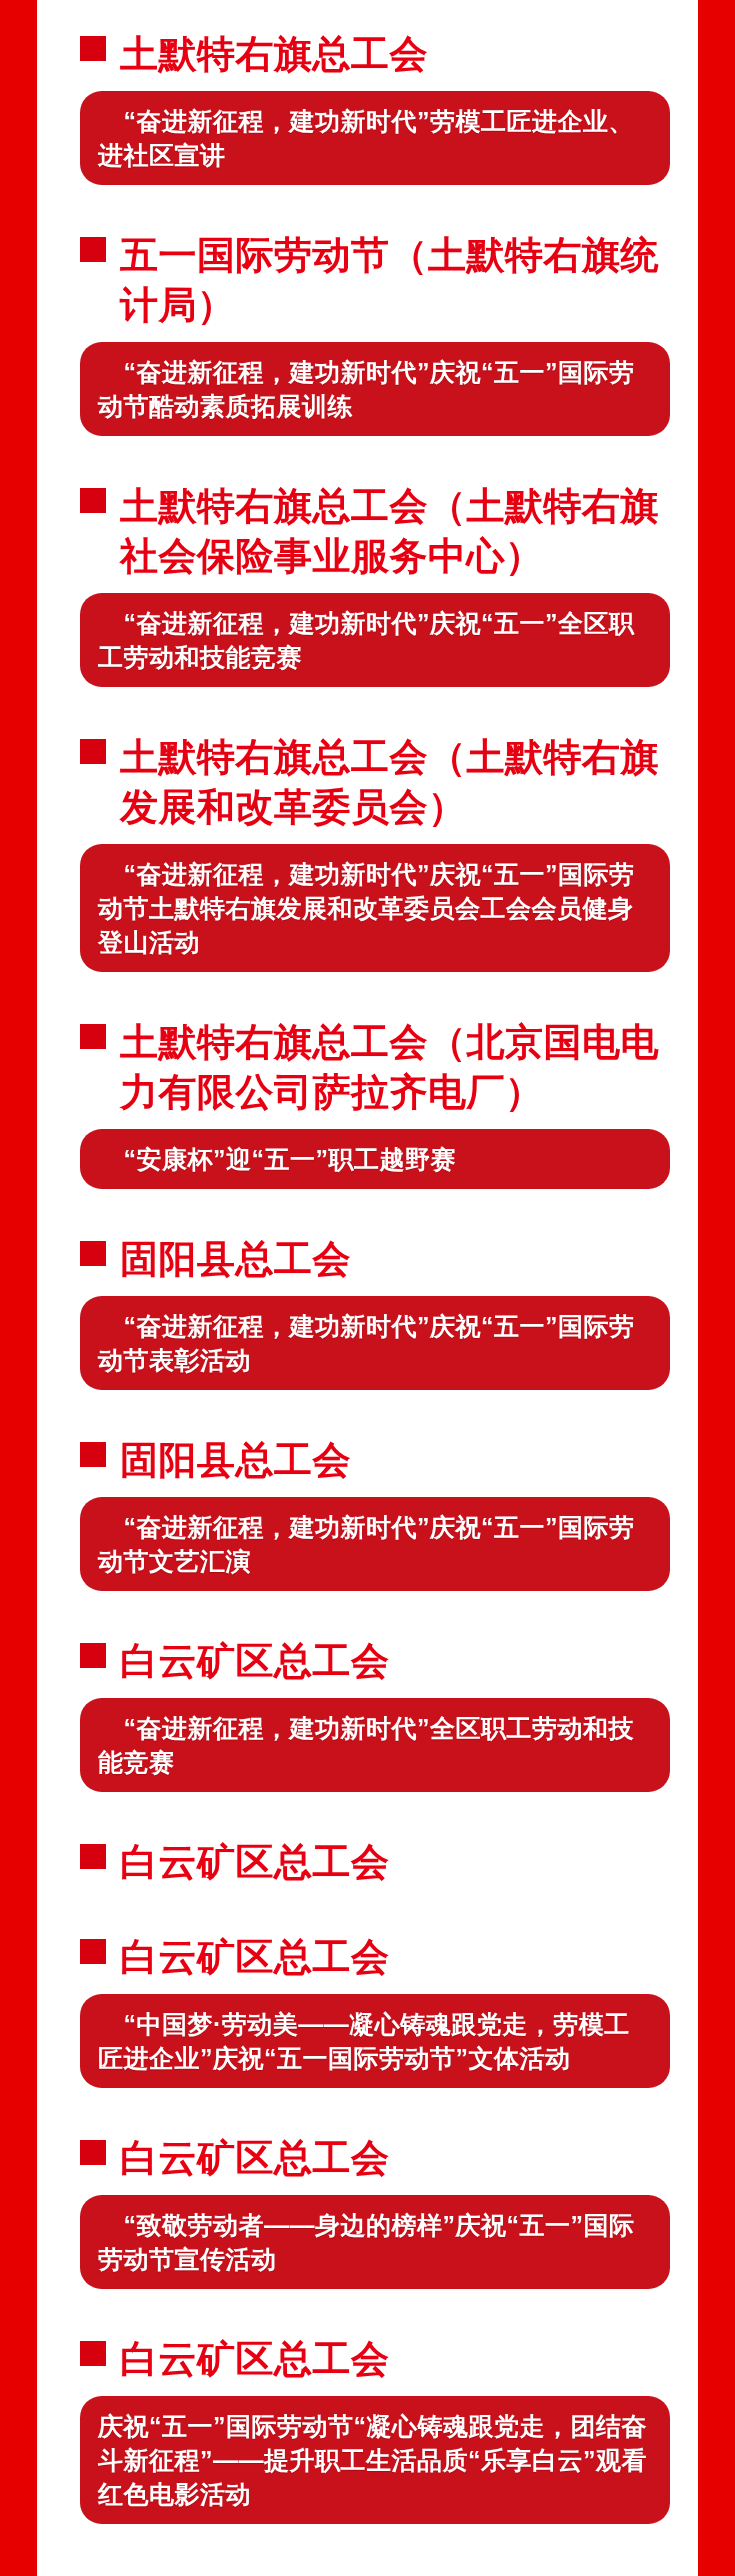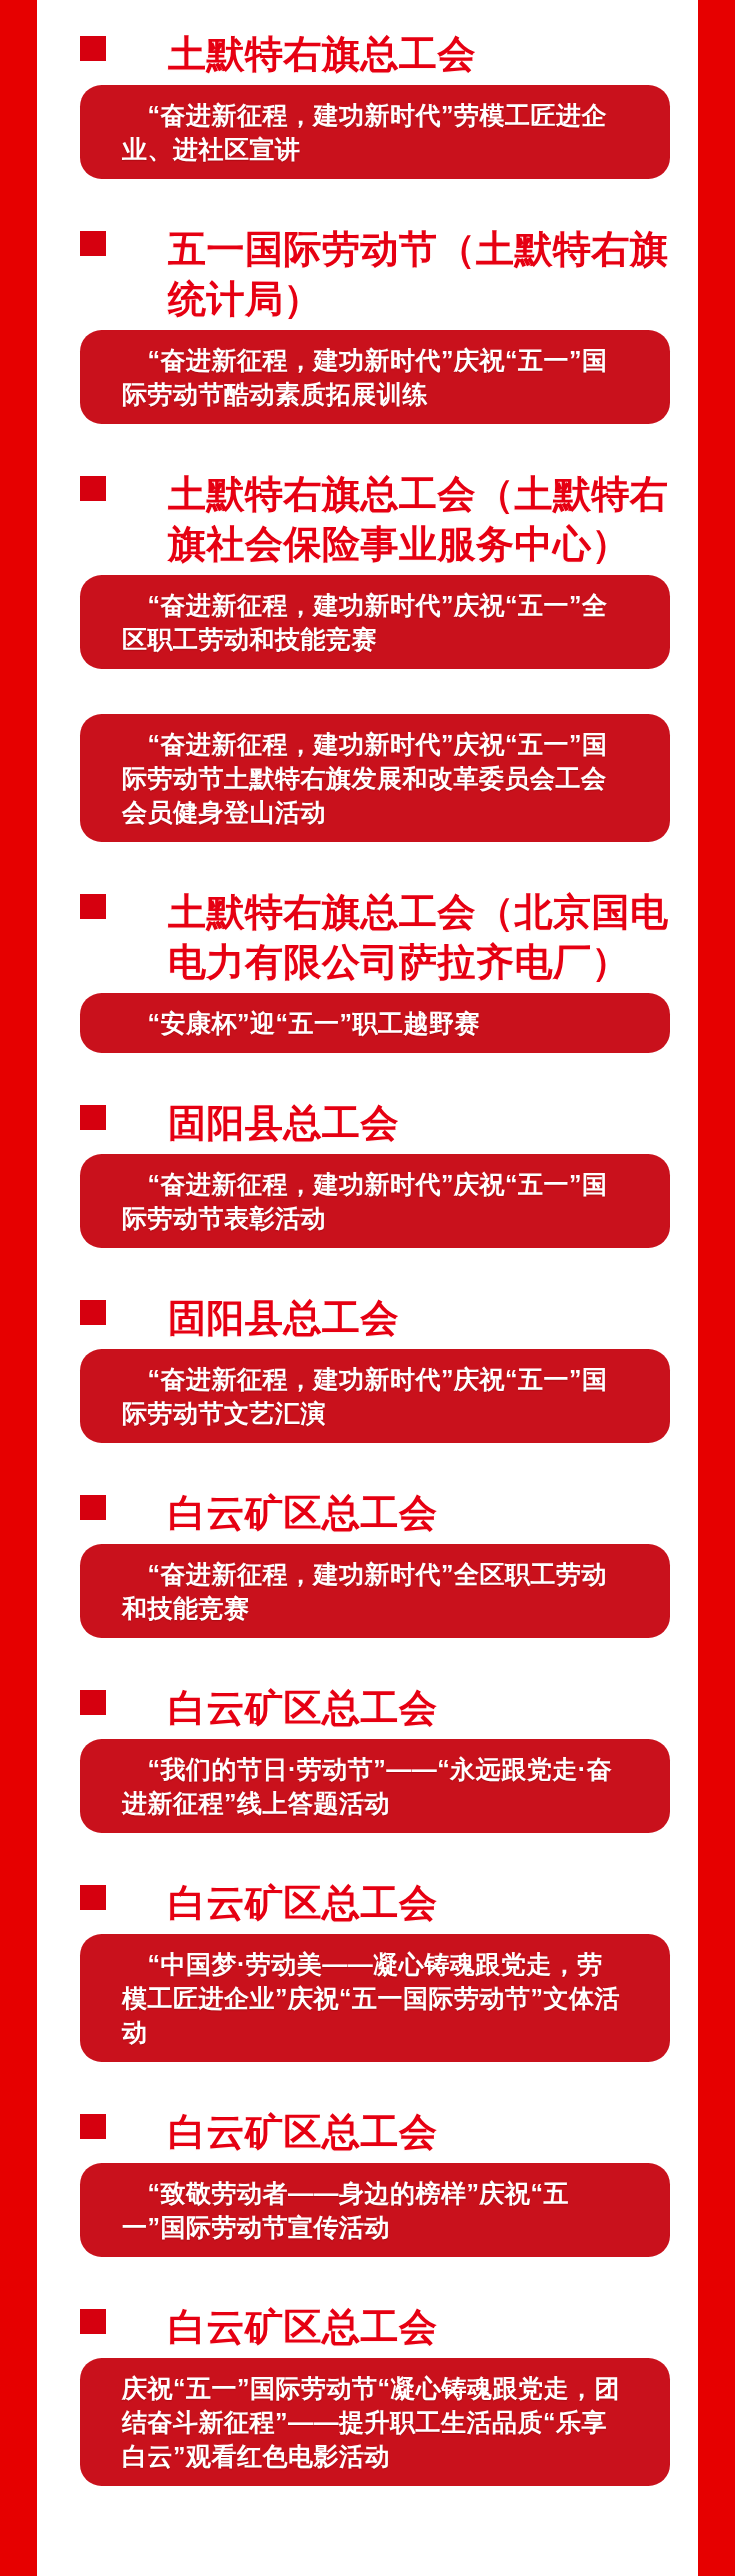--- a/index.html
+++ b/index.html
@@ -40,36 +40,35 @@
   .section + .section { margin-top: 45px; }
   .heading {
     display: flex;
     align-items: flex-start;
     color: var(--accent);
     font-size: 38px;
     line-height: 50px;
     font-weight: bold;
     letter-spacing: 0.5px;
     text-shadow: -1px 1px 0 rgba(255, 230, 230, 0.45);
-    gap: 48px;
   }
   .bullet {
     flex: none;
     width: 26px;
     height: 25px;
     margin-top: 6.7px;
     margin-right: 14px;
     background: var(--bullet);
   }
   .union-name { flex: 1; }
   .card {
-    margin-top: 6px;
+    margin-top: 12px;
     background: var(--card-bg);
     border-radius: 21.6px;
-    padding: 13px 42px;
+    padding: 13px 18px;
     min-height: 59px;
   }
   .card p {
     color: var(--card-text);
     font-size: 25px;
     line-height: 34px;
     font-weight: bold;
     letter-spacing: 0.5px;
     text-shadow: 0 1px 1px rgba(120, 0, 0, 0.35);
     word-break: break-all;
@@ -108,20 +107,24 @@
       <div class="heading">
         <span class="bullet"></span>
         <span class="union-name">土默特右旗总工会（土默特右旗社会保险事业服务中心）</span>
       </div>
       <div class="card">
         <p>　“奋进新征程，建功新时代”庆祝“五一”全区职工劳动和技能竞赛</p>
       </div>
     </div>
 
     <div class="section">
+      <div class="heading">
+        <span class="bullet"></span>
+        <span class="union-name">土默特右旗总工会（土默特右旗发展和改革委员会）</span>
+      </div>
       <div class="card">
         <p>　“奋进新征程，建功新时代”庆祝“五一”国际劳动节土默特右旗发展和改革委员会工会会员健身登山活动</p>
       </div>
     </div>
 
     <div class="section">
       <div class="heading">
         <span class="bullet"></span>
         <span class="union-name">土默特右旗总工会（北京国电电力有限公司萨拉齐电厂）</span>
       </div>
@@ -157,23 +160,20 @@
       </div>
       <div class="card">
         <p>　“奋进新征程，建功新时代”全区职工劳动和技能竞赛</p>
       </div>
     </div>
 
     <div class="section">
       <div class="heading">
         <span class="bullet"></span>
         <span class="union-name">白云矿区总工会</span>
-      </div>
-      <div class="card">
-        <p>　“我们的节日·劳动节”——“永远跟党走·奋进新征程”线上答题活动</p>
       </div>
     </div>
 
     <div class="section">
       <div class="heading">
         <span class="bullet"></span>
         <span class="union-name">白云矿区总工会</span>
       </div>
       <div class="card">
         <p>　“中国梦·劳动美——凝心铸魂跟党走，劳模工匠进企业”庆祝“五一国际劳动节”文体活动</p>

